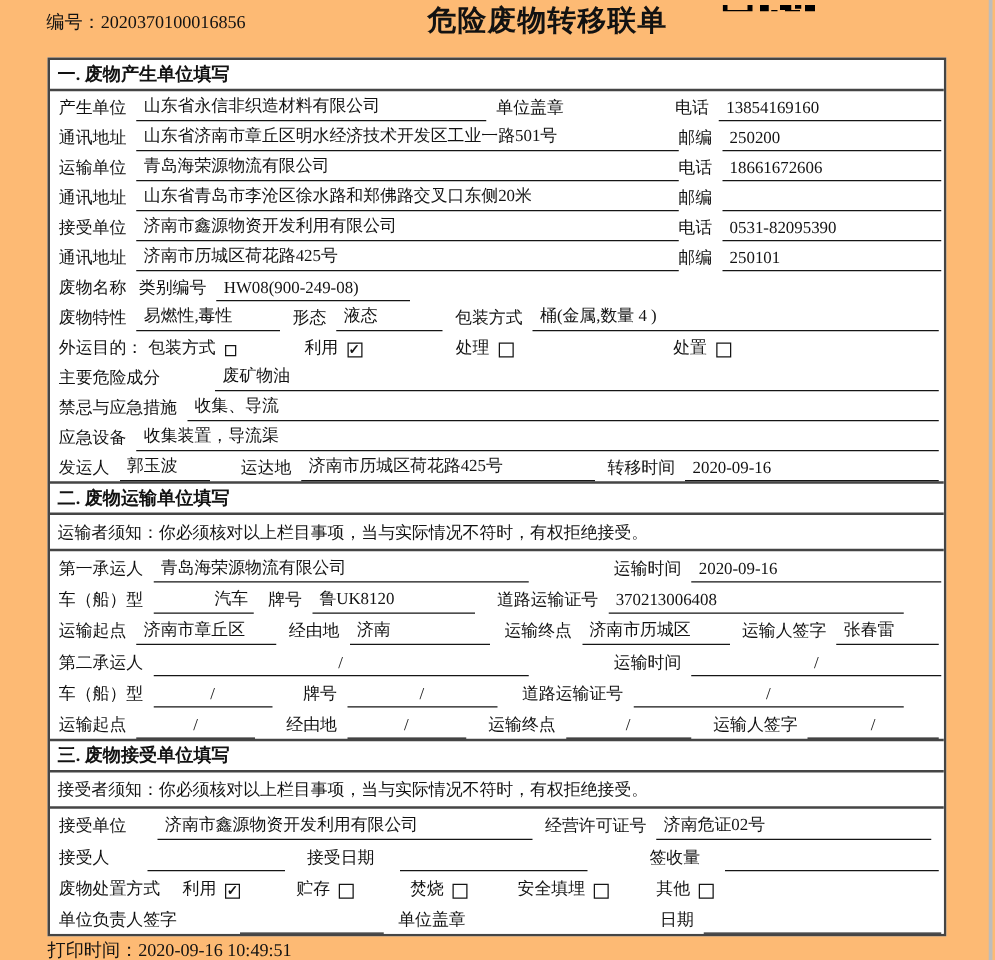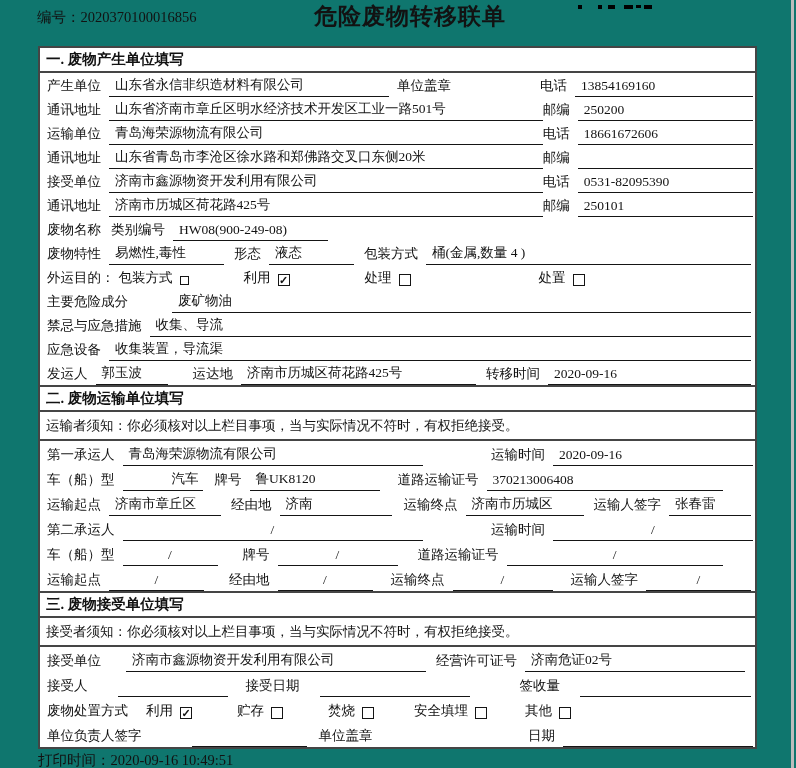--- a/index.html
+++ b/index.html
@@ -1,21 +1,21 @@
 <!DOCTYPE html>
 <html style="--border: #454545; --ul: #151515; --text: #121212; --edge: #bdbdbd;"><head>
 <meta charset="utf-8">
 <style>
   html,body{margin:0;padding:0;background:#ffffff;}
   body{width:796px;height:768px;overflow:hidden;
        font-family:"Liberation Serif","DejaVu Serif",serif;
        color:var(--text,#121212);}
-  .doc{position:relative;width:796px;height:768px;background:#0f766e;}
+  .doc{position:relative;width:796px;height:768px;background:#fdba74;}
   .serial{position:absolute;left:37px;top:8px;font-size:14.5px;white-space:nowrap;}
-  .title{position:absolute;left:314px;top:1px;font-size:23px;font-weight:bold;letter-spacing:1px;white-space:nowrap;text-align:right;}
+  .title{position:absolute;left:342px;top:1px;font-size:23px;font-weight:bold;letter-spacing:1px;white-space:nowrap;text-align:right;}
   .qr{position:absolute;left:578px;top:0;width:76px;height:9px;overflow:hidden;}
   .edge{position:absolute;left:791px;top:0;width:3px;height:768px;background:var(--edge,#c0c0c0);}
   .print{position:absolute;left:38px;top:751px;font-size:14.5px;white-space:nowrap;}
 
   .tbl{position:absolute;left:38px;top:46px;width:719px;box-sizing:border-box;
        border:2px solid var(--border,#454545);background:#fff;}
   .sec{background:#fff;}
   .sec + .sec{border-top:2px solid var(--border,#454545);}
   .sec-h{height:23px;display:flex;align-items:center;padding-left:6px;
          font-size:14.5px;font-weight:bold;border-bottom:2px solid var(--border,#454545);}

